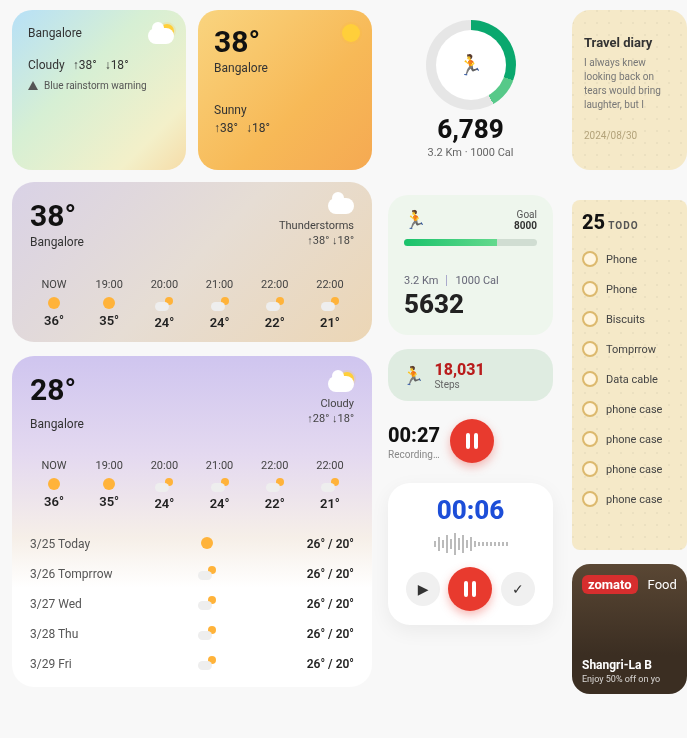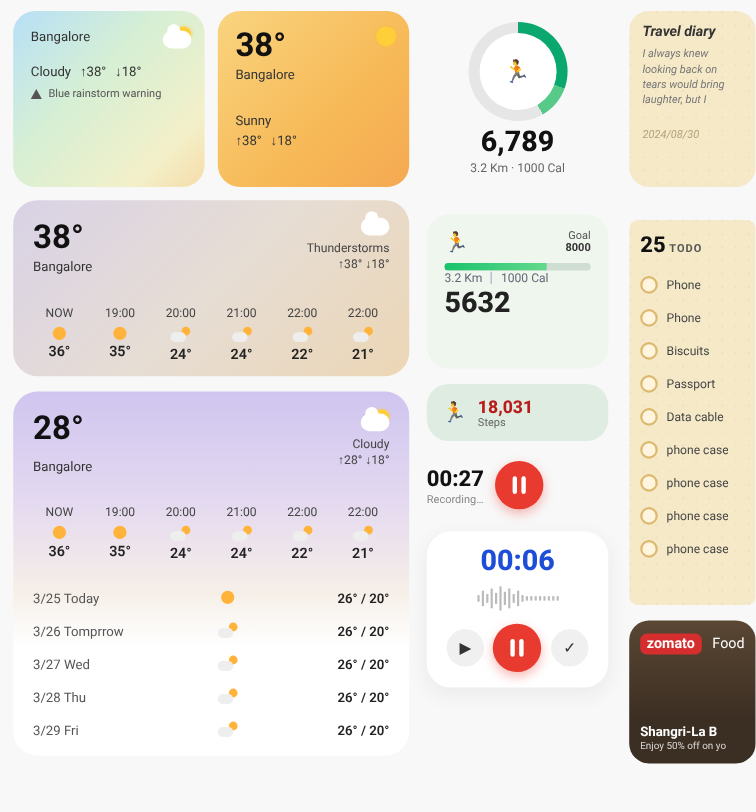--- a/index.html
+++ b/index.html
@@ -78,21 +78,21 @@
   .big-num { font-size:26px; font-weight:800; color:#111; margin-top:4px;}
   .subline { font-size:11px; color:#666; margin-top:2px;}
 
   .fit-card {
     margin-top:36px; background:#eef6ed; border-radius:20px; padding:14px 16px; height:140px;
   }
   .fit-top { display:flex; justify-content:space-between; align-items:flex-start;}
   .goal-txt { text-align:right; font-size:10px; color:#555;}
   .prog { margin-top:8px; height:7px; background:#d0ddd2; border-radius:4px; overflow:hidden;}
   .prog-fill{ height:100%; width:70%; background:linear-gradient(90deg,#19c26b,#63d98d);}
-  .fit-mid { margin-top:0; font-size:11px; color:#667; display:flex; gap:8px; align-items:center;}
+  .fit-mid { margin-top:28px; font-size:11px; color:#667; display:flex; gap:8px; align-items:center;}
   .vbar { width:1px;height:11px;background:#aac;}
   .fit-big { font-size:26px; font-weight:800; color:#222; margin-top:2px;}
 
   .step-card {
     margin-top:14px; background:#dfece1; border-radius:20px; padding:10px 14px; height:52px;
     display:flex; align-items:center; gap:10px;
   }
   .step-txt .n{ font-size:16px; font-weight:800; color:#b91c1c;}
   .step-txt .l{ font-size:10px; color:#666;}
 
@@ -110,24 +110,23 @@
   .wave { height:26px; margin-top:6px; display:flex; align-items:center; justify-content:center; gap:2px;}
   .wave span{ width:2px; background:#bbb; display:inline-block;}
   .tbtns { margin-top:10px; display:flex; justify-content:space-around; align-items:center;}
   .cbtn { width:34px;height:34px;border-radius:50%;background:#f0f0f0;display:flex;align-items:center;justify-content:center;color:#333;font-size:14px;}
   .cbtn.red{ width:44px;height:44px;background:#e83a2e; box-shadow:0 4px 10px rgba(232,58,46,0.35);}
   .cbtn.red .bars{display:flex;gap:4px;}
   .cbtn.red .bars span{width:4px;height:16px;background:#fff;border-radius:2px;}
 
   
   .diary-card {
-    background:#f5e9c8; border-radius:18px; padding:12px 12px; height:160px; overflow:hidden;
+    background:#f5e9c8; border-radius:18px; padding:25px 12px; height:160px; overflow:hidden;
     background-image: radial-gradient(circle at 1px 1px, rgba(0,0,0,0.04) 1px, transparent 0);
     background-size: 12px 12px;
-    font-style: italic;
   }
   .diary-title { font-size:13px; font-weight:700; color:#333;}
   .diary-body { font-size:10px; color:#777; margin-top:6px; line-height:1.4;}
   .diary-date { font-size:10px; color:#b3a37a; margin-top:18px;}
 
   .todo-card {
     margin-top:30px; background:#f5e9c8; border-radius:8px; padding:10px 10px; height:350px; overflow:hidden;
     background-image: radial-gradient(circle at 1px 1px, rgba(0,0,0,0.04) 1px, transparent 0);
     background-size: 12px 12px;
   }
@@ -424,21 +423,21 @@
         <div class="trow">
           <div class="tcirc"></div>
           <div class="trow-txt">Phone</div>
         </div>
         <div class="trow">
           <div class="tcirc"></div>
           <div class="trow-txt">Biscuits</div>
         </div>
         <div class="trow">
           <div class="tcirc"></div>
-          <div class="trow-txt">Passport</div>
+          <div class="trow-txt">Tomprrow</div>
         </div>
         <div class="trow">
           <div class="tcirc"></div>
           <div class="trow-txt">Data cable</div>
         </div>
         <div class="trow">
           <div class="tcirc"></div>
           <div class="trow-txt">phone case</div>
         </div>
         <div class="trow">

